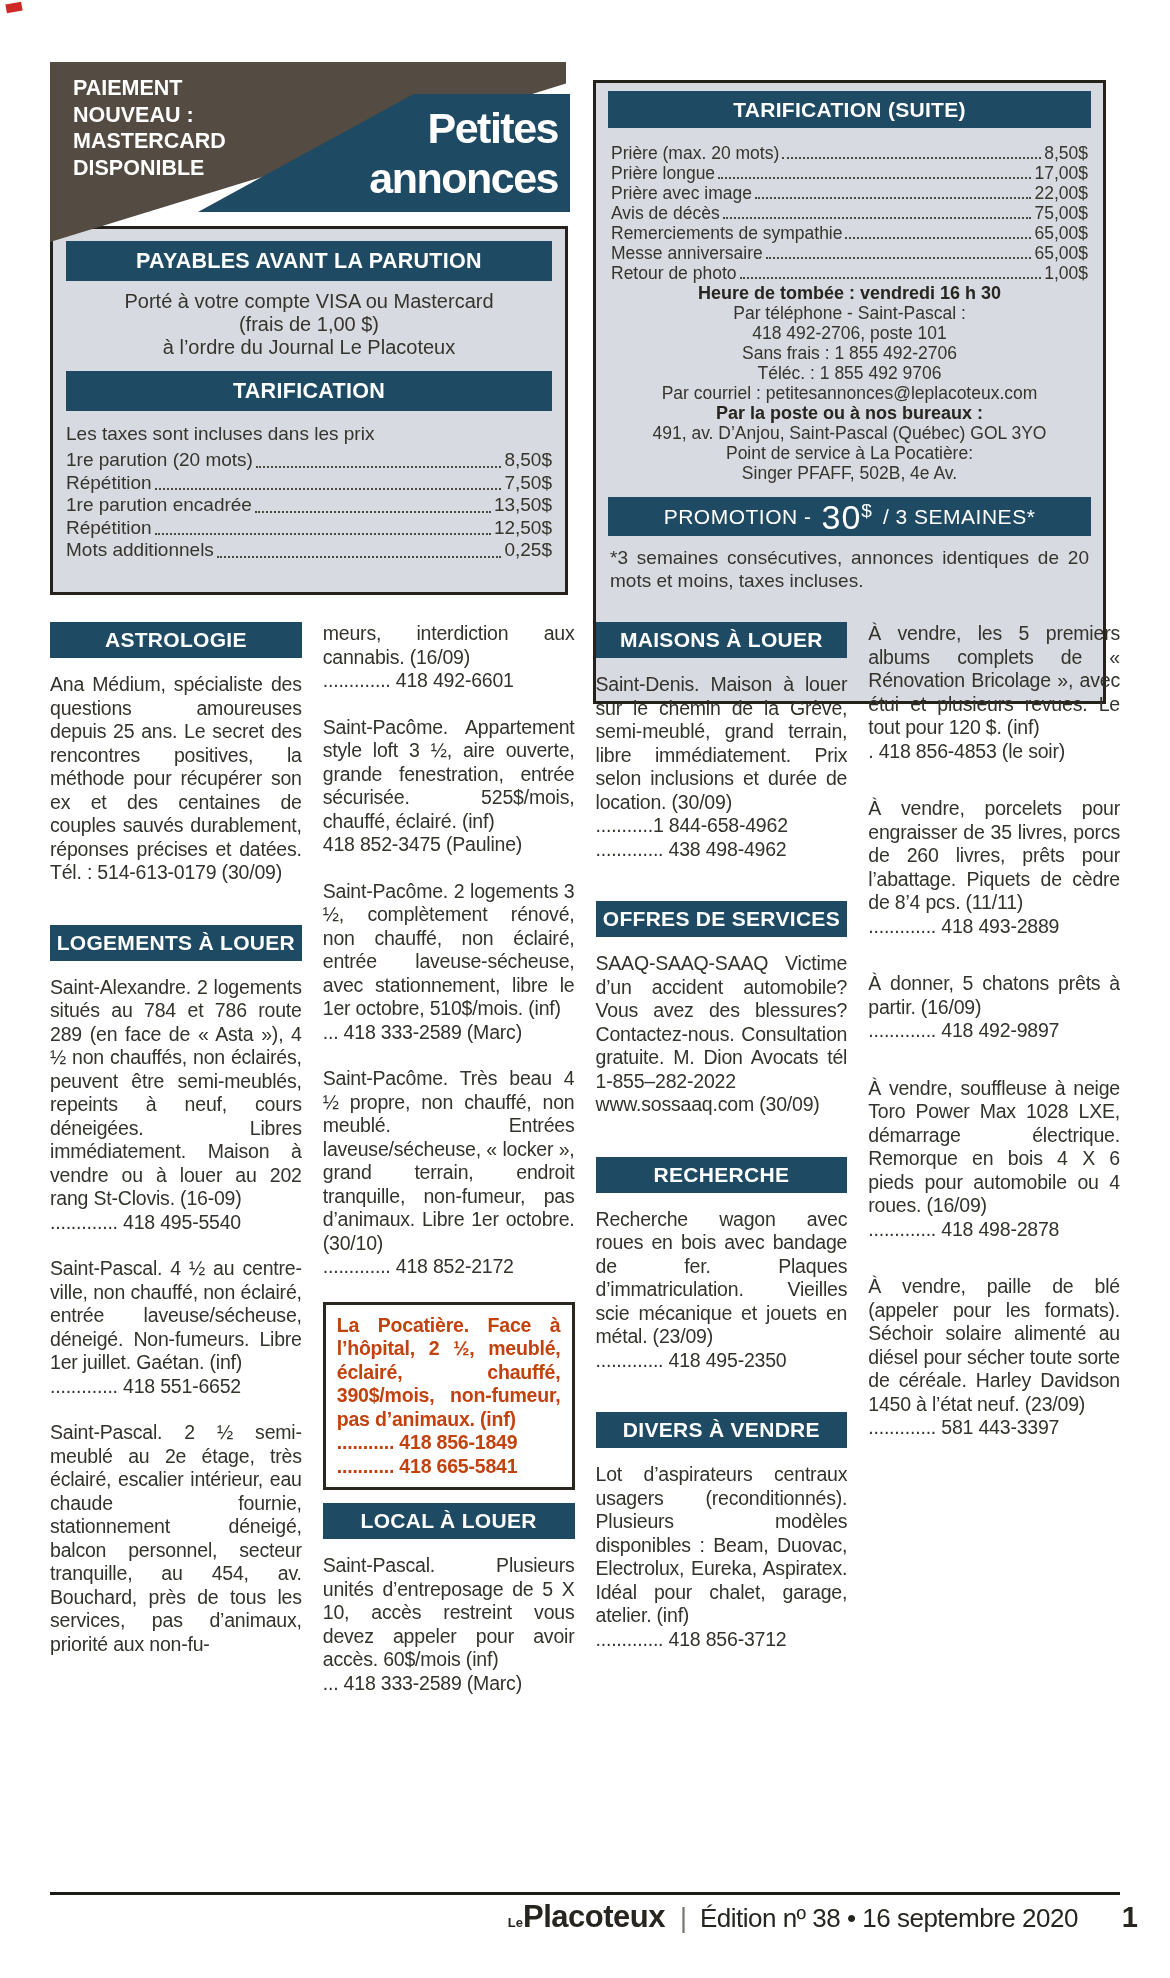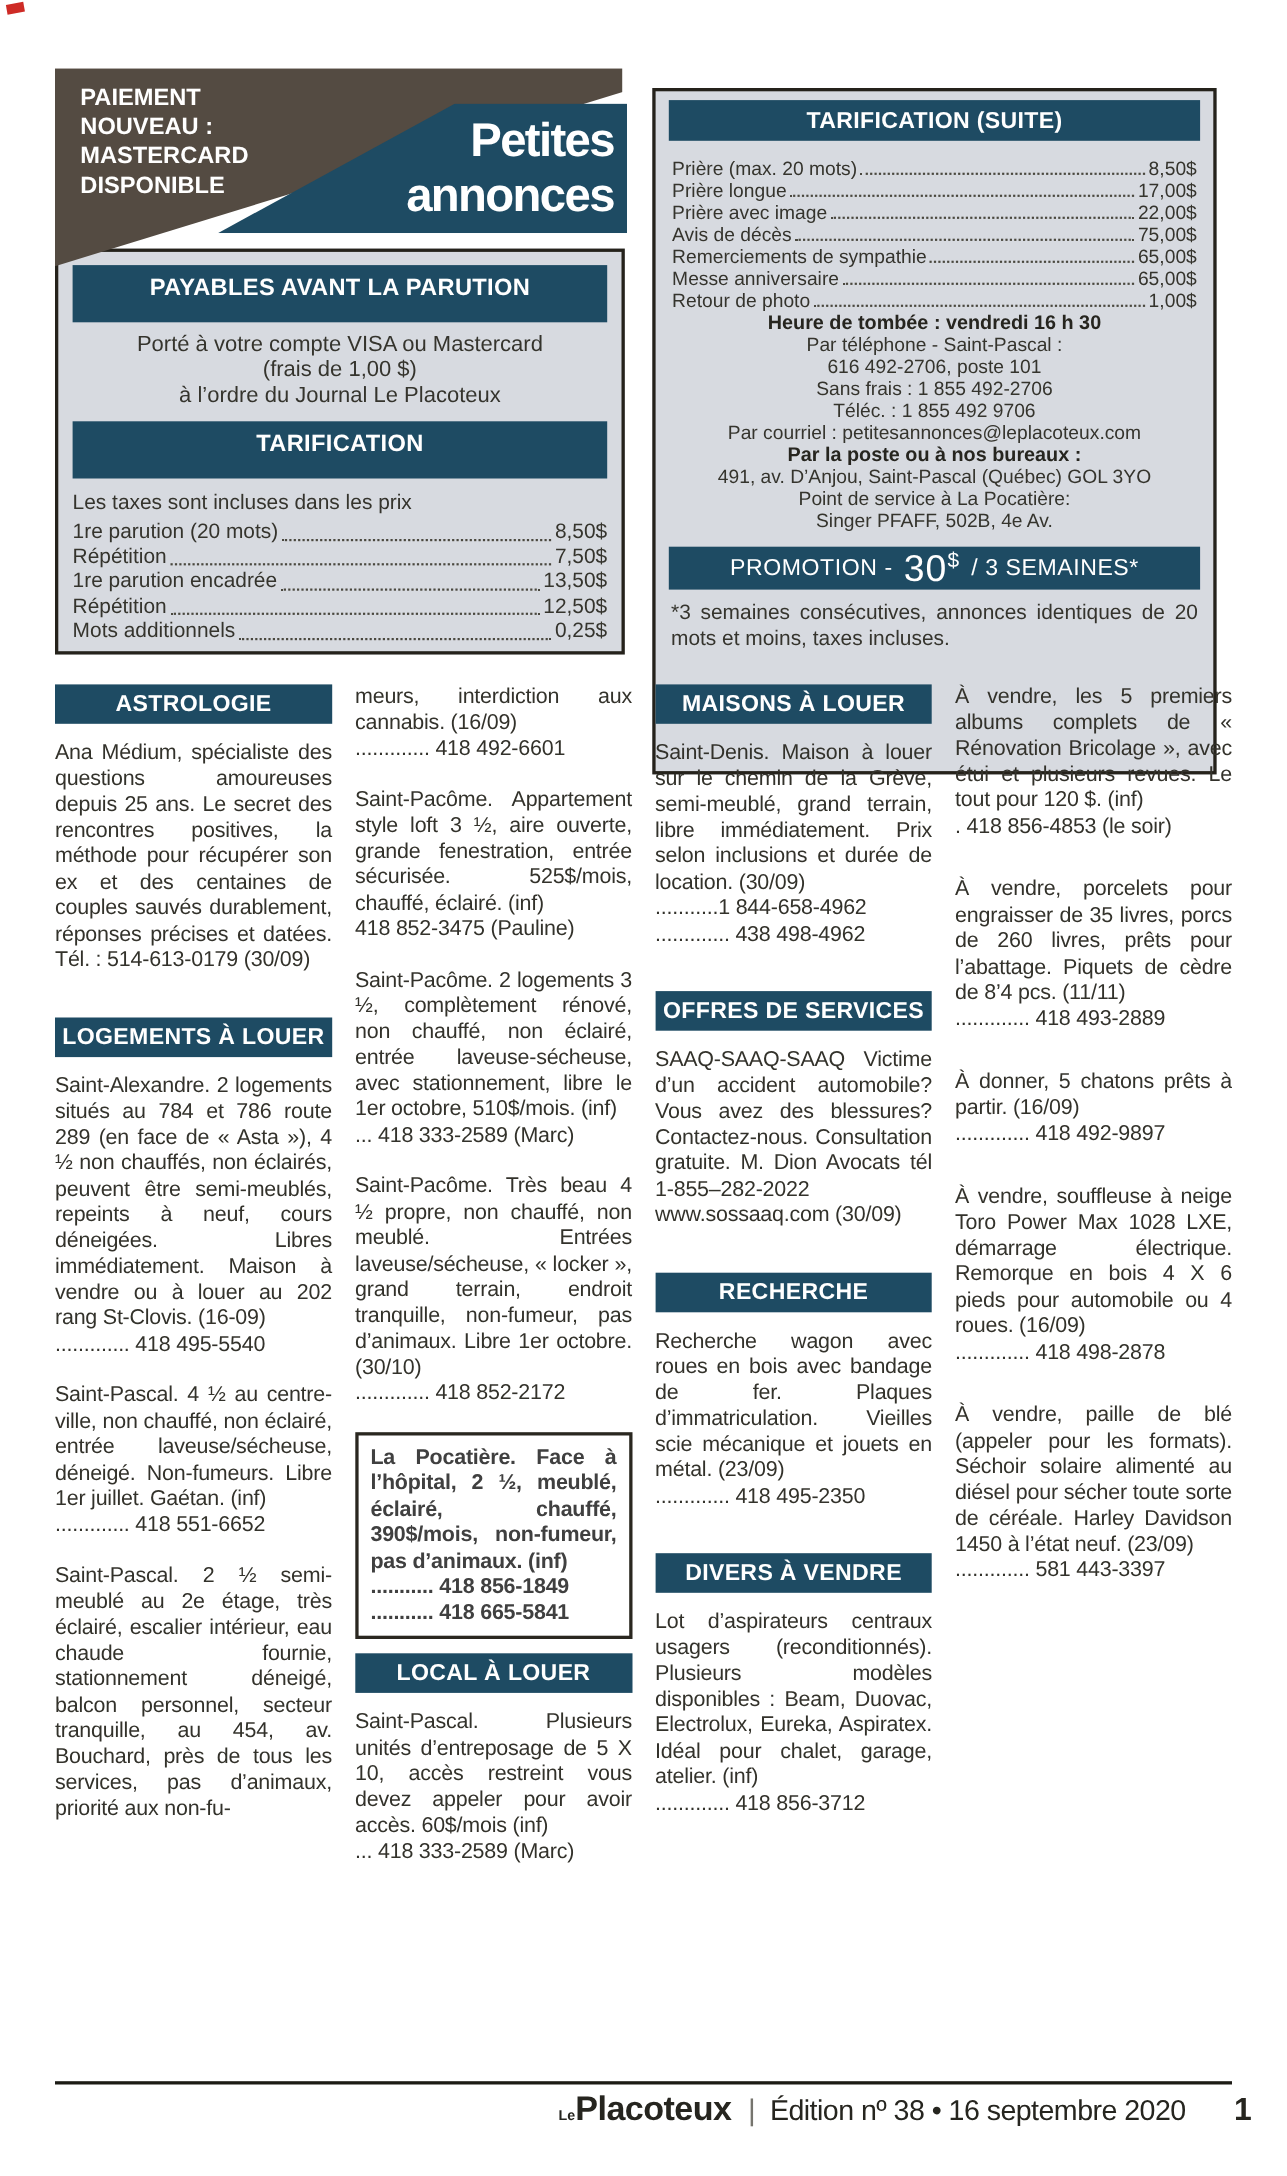--- a/index.html
+++ b/index.html
@@ -16,21 +16,21 @@
   .masthead{position:absolute;left:198px;top:94px;width:372px;height:118px;background:#1e4b63;
           clip-path:polygon(58% 0,100% 0,100% 100%,0 100%);
           color:#fff;text-align:right;font-weight:bold;font-size:43px;line-height:50px;letter-spacing:-1.5px;
           padding:9px 12px 0 0;box-sizing:border-box;z-index:2;}
 
   .box{position:absolute;background:#d7dae0;border:3px solid #25221b;box-sizing:border-box;}
   .left-box{left:50px;top:226px;width:518px;height:369px;}
   .right-box{left:593px;top:80px;width:513px;height:624px;}
 
   .bar{background:#1e4b63;color:#fff;font-weight:bold;text-align:center;}
-  .left-box .bar{margin:12px 13px 0;height:52px;line-height:40px;font-size:21.5px;letter-spacing:.3px;}
+  .left-box .bar{margin:12px 13px 0;height:40px;line-height:40px;font-size:21.5px;letter-spacing:.3px;}
   .pay-lines{margin-top:9px;text-align:center;font-size:20px;line-height:23px;color:#35342d;}
   .tax-note{margin:12px 13px 0;font-size:19px;color:#35342d;}
   .left-box .price-list{margin:4px 13px 0;font-size:19px;line-height:22.6px;color:#35342d;}
 
   .price-row{display:flex;}
   .price-row .dots{flex:1;align-self:flex-end;margin:0 3px 4px;border-bottom:2.6px dotted #4a483f;}
 
   .right-box .bar{margin:8px 12px 0;height:37px;line-height:37px;font-size:21px;letter-spacing:.3px;}
   .right-box .price-list{margin:15px 15px 0;font-size:17.5px;line-height:20px;color:#35342d;}
   .rb-line{text-align:center;font-size:17.5px;line-height:20px;color:#35342d;}
@@ -45,21 +45,21 @@
 
   
   .cols{position:absolute;left:50px;top:622px;width:1070px;height:1268px;display:flex;gap:21px;overflow:hidden;}
   .col{flex:1;min-width:0;}
   .sec-bar{height:36px;line-height:36px;font-size:21px;margin:40px 0 15px;letter-spacing:.3px;}
   .sec-bar.first{margin-top:0;}
   .sec-bar.tight{margin-top:10px;}
   .ad{font-size:19.5px;line-height:23.5px;letter-spacing:-.2px;text-align:justify;margin-bottom:23px;color:#33322b;}
   .ad .phone{text-align:left;}
   .col-divers .ad{margin-bottom:34px;}
-  .boxed-ad{border:3px solid #2a2720;padding:9px 11px;font-weight:bold;margin-bottom:13px;color:#404040;}
+  .boxed-ad{border:3px solid #2a2720;padding:9px 11px;font-weight:bold;margin-bottom:13px;color:#c2410c;}
 
   
   .footer-rule{position:absolute;left:50px;top:1892px;width:1070px;height:0;border-top:3px solid #1c1b15;}
   .footer{position:absolute;top:1899px;right:32px;display:flex;align-items:baseline;color:#26251f;}
   .logo-le{font-size:13px;font-weight:bold;padding-left:16px;}
   .logo-name{font-size:31px;font-weight:bold;letter-spacing:-.5px;}
   .footer-sep{font-size:27px;color:#76756e;margin:0 13px 0 15px;}
   .edition{font-size:26px;letter-spacing:-.5px;}
   .page-num{font-size:29px;font-weight:bold;margin-left:44px;}
 </style>
@@ -154,21 +154,21 @@
           <span>65,00$</span>
         </div>
       <div class="price-row">
           <span>Retour de photo</span>
           <span class="dots"></span>
           <span>1,00$</span>
         </div>
     </div>
     <div class="rb-line rb-bold">Heure de tombée : vendredi 16 h 30</div>
     <div class="rb-line">Par téléphone - Saint-Pascal :</div>
-    <div class="rb-line">616 492-2706, poste 101</div>
+    <div class="rb-line">418 492-2706, poste 101</div>
     <div class="rb-line">Sans frais : 1 855 492-2706</div>
     <div class="rb-line">Téléc. : 1 855 492 9706</div>
     <div class="rb-line">Par courriel : petitesannonces@leplacoteux.com</div>
     <div class="rb-line rb-bold">Par la poste ou à nos bureaux :</div>
     <div class="rb-line">491, av. D’Anjou, Saint-Pascal (Québec) GOL 3YO</div>
     <div class="rb-line">Point de service à La Pocatière:</div>
     <div class="rb-line">Singer PFAFF, 502B, 4e Av.</div>
     <div class="promo-bar">
       <span class="promo-prefix">PROMOTION -</span>
       <span class="promo-amount"><span>30</span><sup>$</sup></span>

